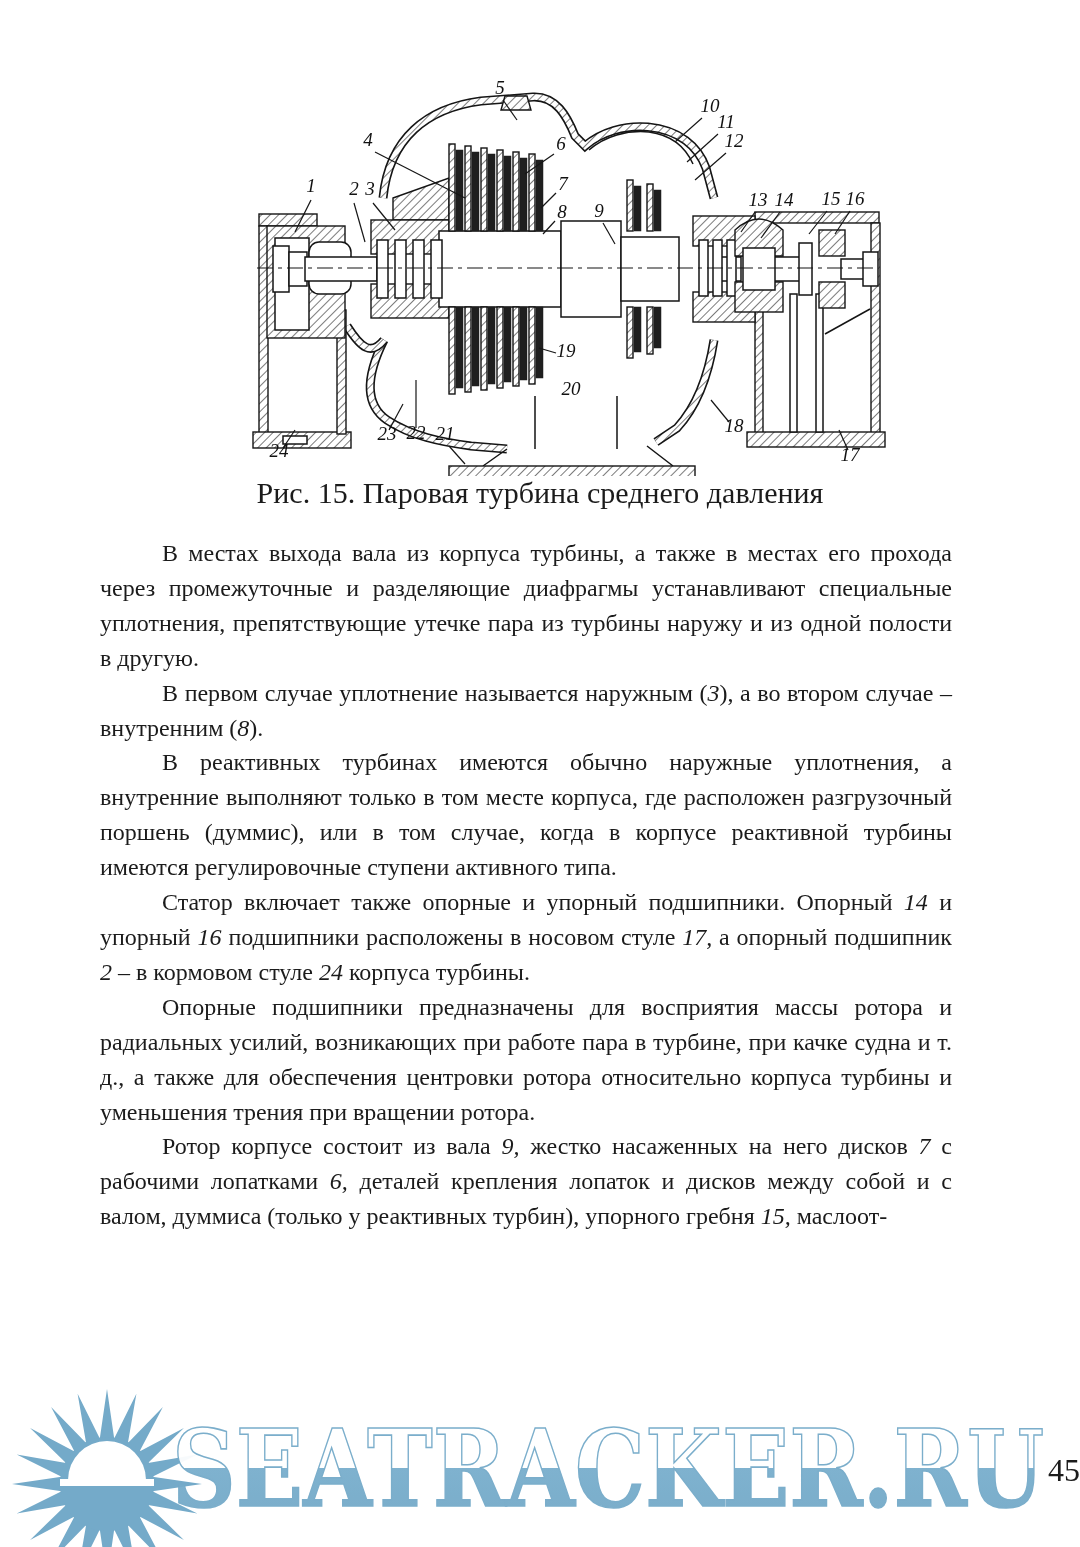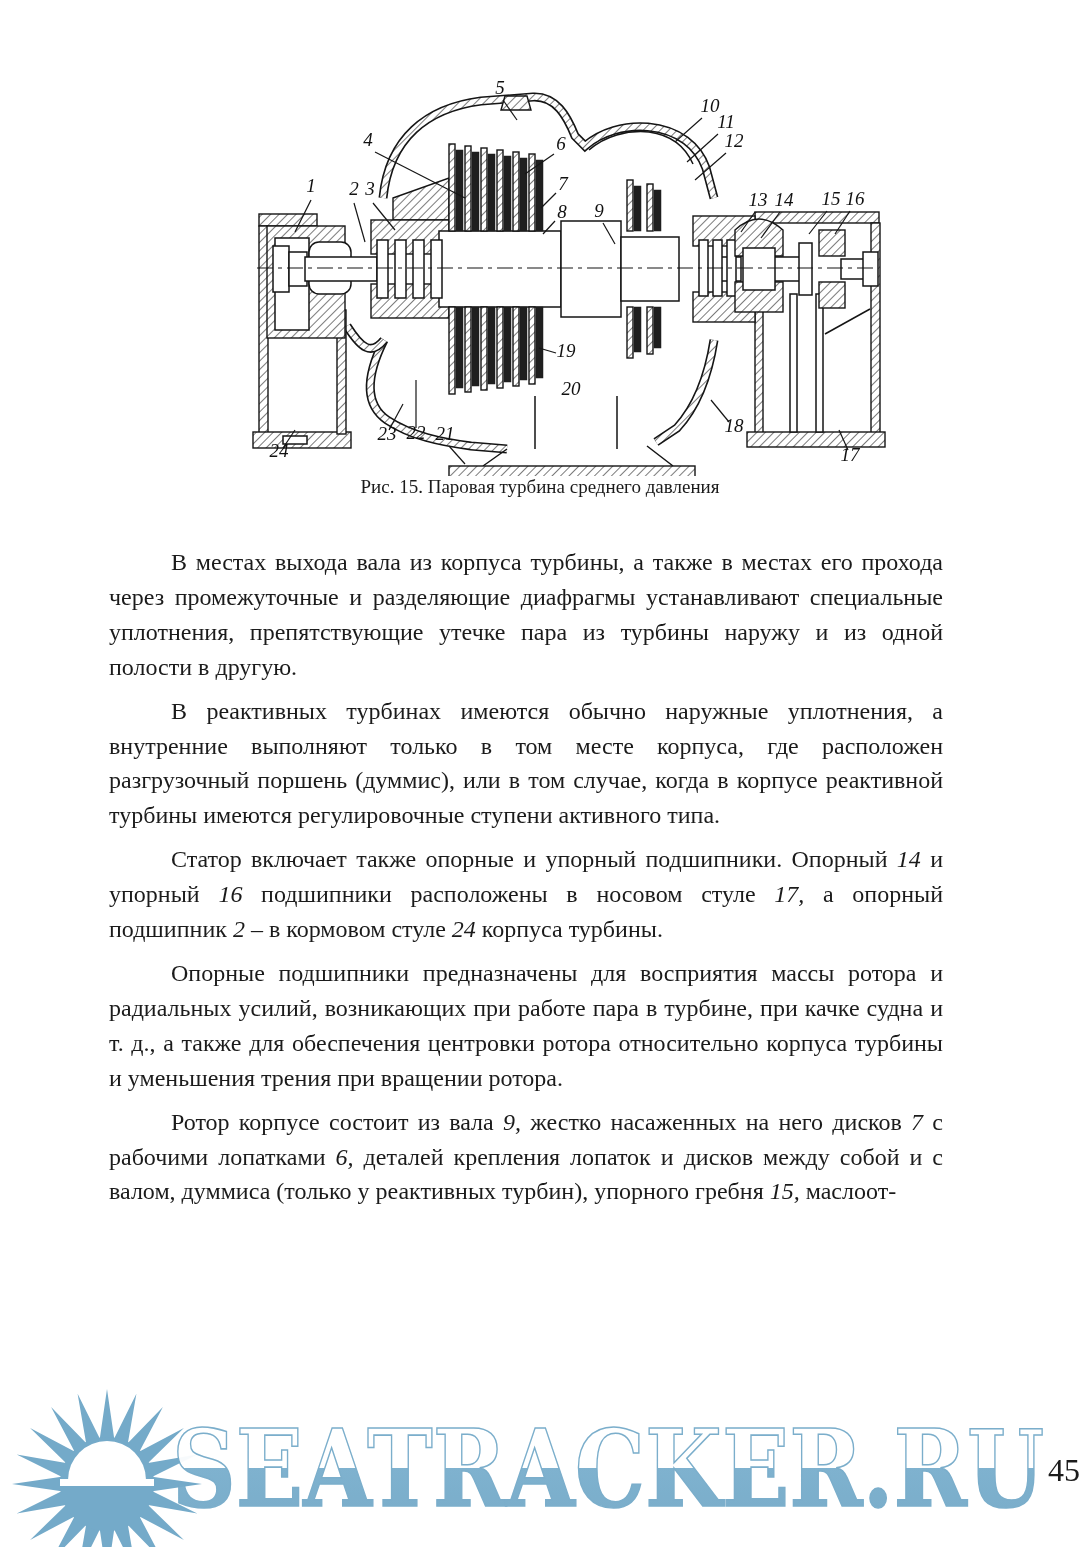--- a/index.html
+++ b/index.html
@@ -15,26 +15,26 @@
   .pw{fill:#ffffff;stroke:#151515;stroke-width:1.5;}
   .dk{fill:#1f1f1f;stroke:#1f1f1f;stroke-width:0.5;}
   .thin{stroke:#151515;stroke-width:1.5;fill:none;}
   .cl{stroke:#151515;stroke-width:1.2;fill:none;stroke-dasharray:16 5 4 5;}
   .wo{stroke:#151515;stroke-width:9;fill:none;}
   .whb{stroke:url(#hp);stroke-width:5.8;fill:none;}
   .leader{stroke:#151515;stroke-width:1.2;}
   .callout{font-family:"Liberation Serif",serif;font-style:italic;font-size:19px;fill:#111;text-anchor:middle;}
 
   .figure-caption{position:absolute;left:0;top:476px;width:1080px;text-align:center;
-       font-size:19px;z-index:3;}
+       font-size:30px;z-index:3;}
 
   
   .body-text{position:absolute;left:100px;top:536px;width:852px;z-index:3;
        font-size:24px;line-height:34.9px;text-align:justify;}
-  .body-text p{margin:9px;text-indent:62px;}
+  .body-text p{margin:0;text-indent:62px;}
   .body-text .num{font-style:italic;}
 
   
   .page-number{position:absolute;left:0;top:1452px;width:1080px;text-align:right;
        font-size:32px;z-index:4;}
 </style>
 </head>
 <body>
 
 <svg id="watermark-svg" width="1080" height="1547" viewBox="0 0 1080 1547">
@@ -229,19 +229,20 @@
       <text x="144" y="360" class="callout">23</text>
       <line x1="40" y1="368" x2="52" y2="350" class="leader"></line>
       <text x="36" y="377" class="callout">24</text>
     </g>
 </svg>
 
 <div class="figure-caption">Рис. 15. Паровая турбина среднего давления</div>
 
 <div class="body-text">
     <p><span>В местах выхода вала из корпуса турбины, а также в местах его прохода через промежуточные и разделяющие диафрагмы устанавливают специальные уплотнения, препятствующие утечке пара из турбины наружу и из одной полости в другую.</span></p>
+    <p><span>В первом случае уплотнение называется наружным (</span><span class="num">3</span><span>), а во втором случае – внутренним (</span><span class="num">8</span><span>).</span></p>
     <p><span>В реактивных турбинах имеются обычно наружные уплотнения, а внутренние выполняют только в том месте корпуса, где расположен разгрузочный поршень (думмис), или в том случае, когда в корпусе реактивной турбины имеются регулировочные ступени активного типа.</span></p>
     <p><span>Статор включает также опорные и упорный подшипники. Опорный </span><span class="num">14</span><span> и упорный </span><span class="num">16</span><span> подшипники расположены в носовом стуле </span><span class="num">17,</span><span> а опорный подшипник </span><span class="num">2</span><span> – в кормовом стуле </span><span class="num">24</span><span> корпуса турбины.</span></p>
     <p><span>Опорные подшипники предназначены для восприятия массы ротора и радиальных усилий, возникающих при работе пара в турбине, при качке судна и т. д., а также для обеспечения центровки ротора относительно корпуса турбины и уменьшения трения при вращении ротора.</span></p>
     <p><span>Ротор корпусе состоит из вала </span><span class="num">9,</span><span> жестко насаженных на него дисков </span><span class="num">7</span><span> с рабочими лопатками </span><span class="num">6,</span><span> деталей крепления лопаток и дисков между собой и с валом, думмиса (только у реактивных турбин), упорного гребня </span><span class="num">15,</span><span> маслоот-</span></p>
   </div>
 
 <div class="page-number">45</div>
 
 </body></html>

